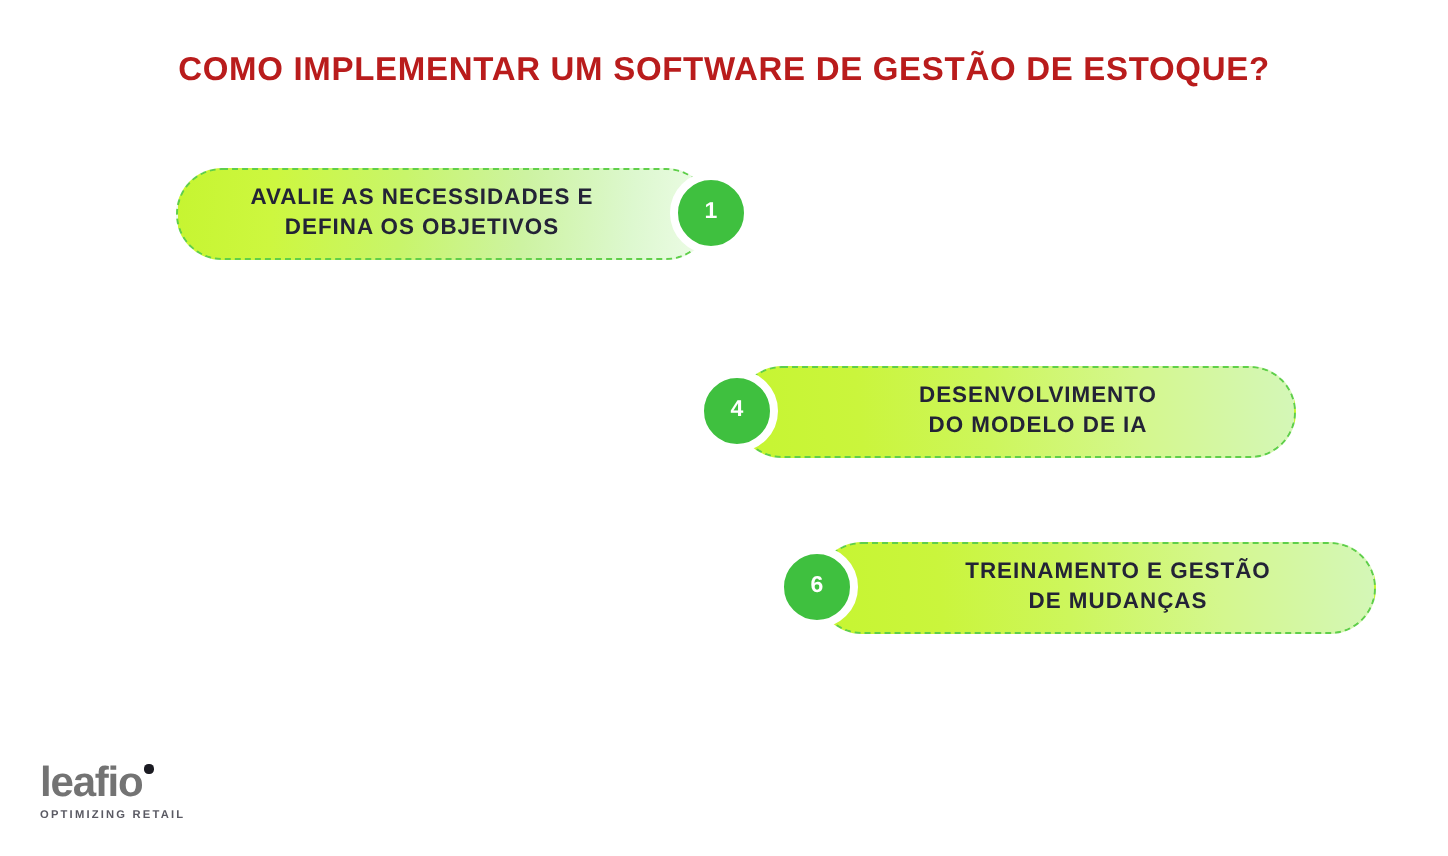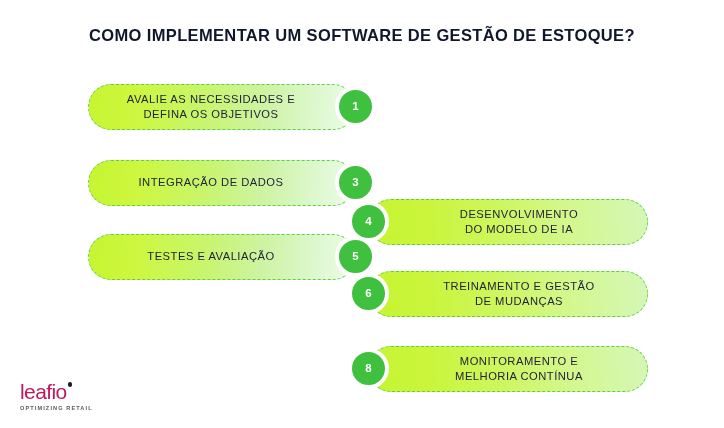--- a/index.html
+++ b/index.html
@@ -23,21 +23,21 @@
   
   .title {
     position: absolute;
     top: 26px;
     left: 0;
     width: 724px;
     text-align: center;
     font-size: 16.5px;
     font-weight: bold;
     letter-spacing: 0.35px;
-    color: #0f172a;
+    color: #b91c1c;
     text-transform: uppercase;
     line-height: 1.2;
   }
 
   
   .steps {
     position: absolute;
     top: 0;
     left: 0;
     width: 724px;
@@ -80,21 +80,21 @@
         #d4f78e 28%,
         #cdf65c 55%,
         #caf53c 78%,
         #c6f531 100%);
     padding-left: 46px;
     padding-right: 24px;
   }
 
   .pill-label {
     font-size: 11.2px;
-    font-weight: normal;
+    font-weight: bold;
     letter-spacing: 0.5px;
     line-height: 1.38;
     color: #232336;
     text-align: center;
     text-transform: uppercase;
     white-space: pre-line;
   }
 
   
   .badge {
@@ -124,23 +124,23 @@
   
   .logo {
     position: absolute;
     left: 20px;
     bottom: 16px;
     width: 92px;
   }
   .logo-word {
     position: relative;
     font-size: 21px;
-    font-weight: normal;
+    font-weight: bold;
     letter-spacing: -0.6px;
-    color: #be185d;
+    color: #737373;
     line-height: 1;
     display: inline-block;
   }
   .logo-dot {
     display: inline-block;
     width: 4.5px;
     height: 4.5px;
     border-radius: 50%;
     background: #1b1b22;
     vertical-align: top;
@@ -167,61 +167,36 @@
   <div class="steps">
       <div class="step left" style="top: 84px;">
         <div class="pill">
           <div class="pill-label">AVALIE AS NECESSIDADES E
 DEFINA OS OBJETIVOS</div>
         </div>
         <div class="badge">
           <span class="badge-num">1</span>
         </div>
       </div>
-      <div class="step left" style="top: 160px;">
-        <div class="pill">
-          <div class="pill-label">INTEGRAÇÃO DE DADOS</div>
-        </div>
-        <div class="badge">
-          <span class="badge-num">3</span>
-        </div>
-      </div>
-      <div class="step right" style="top: 199px;">
+      <div class="step right" style="top: 183px;">
         <div class="pill">
           <div class="pill-label">DESENVOLVIMENTO
 DO MODELO DE IA</div>
         </div>
         <div class="badge">
           <span class="badge-num">4</span>
         </div>
       </div>
-      <div class="step left" style="top: 234px;">
-        <div class="pill">
-          <div class="pill-label">TESTES E AVALIAÇÃO</div>
-        </div>
-        <div class="badge">
-          <span class="badge-num">5</span>
-        </div>
-      </div>
-      <div class="step right" style="top: 271px;">
+      <div class="step right" style="top: 271px; margin-left: 40px;">
         <div class="pill">
           <div class="pill-label">TREINAMENTO E GESTÃO
 DE MUDANÇAS</div>
         </div>
         <div class="badge">
           <span class="badge-num">6</span>
-        </div>
-      </div>
-      <div class="step right" style="top: 346px;">
-        <div class="pill">
-          <div class="pill-label">MONITORAMENTO E
-MELHORIA CONTÍNUA</div>
-        </div>
-        <div class="badge">
-          <span class="badge-num">8</span>
         </div>
       </div>
     </div>
 
   <div class="logo">
     <div class="logo-word"><span>leafio</span><span class="logo-dot"></span></div>
     <div class="logo-tag">OPTIMIZING RETAIL</div>
   </div>
 
 </div>

